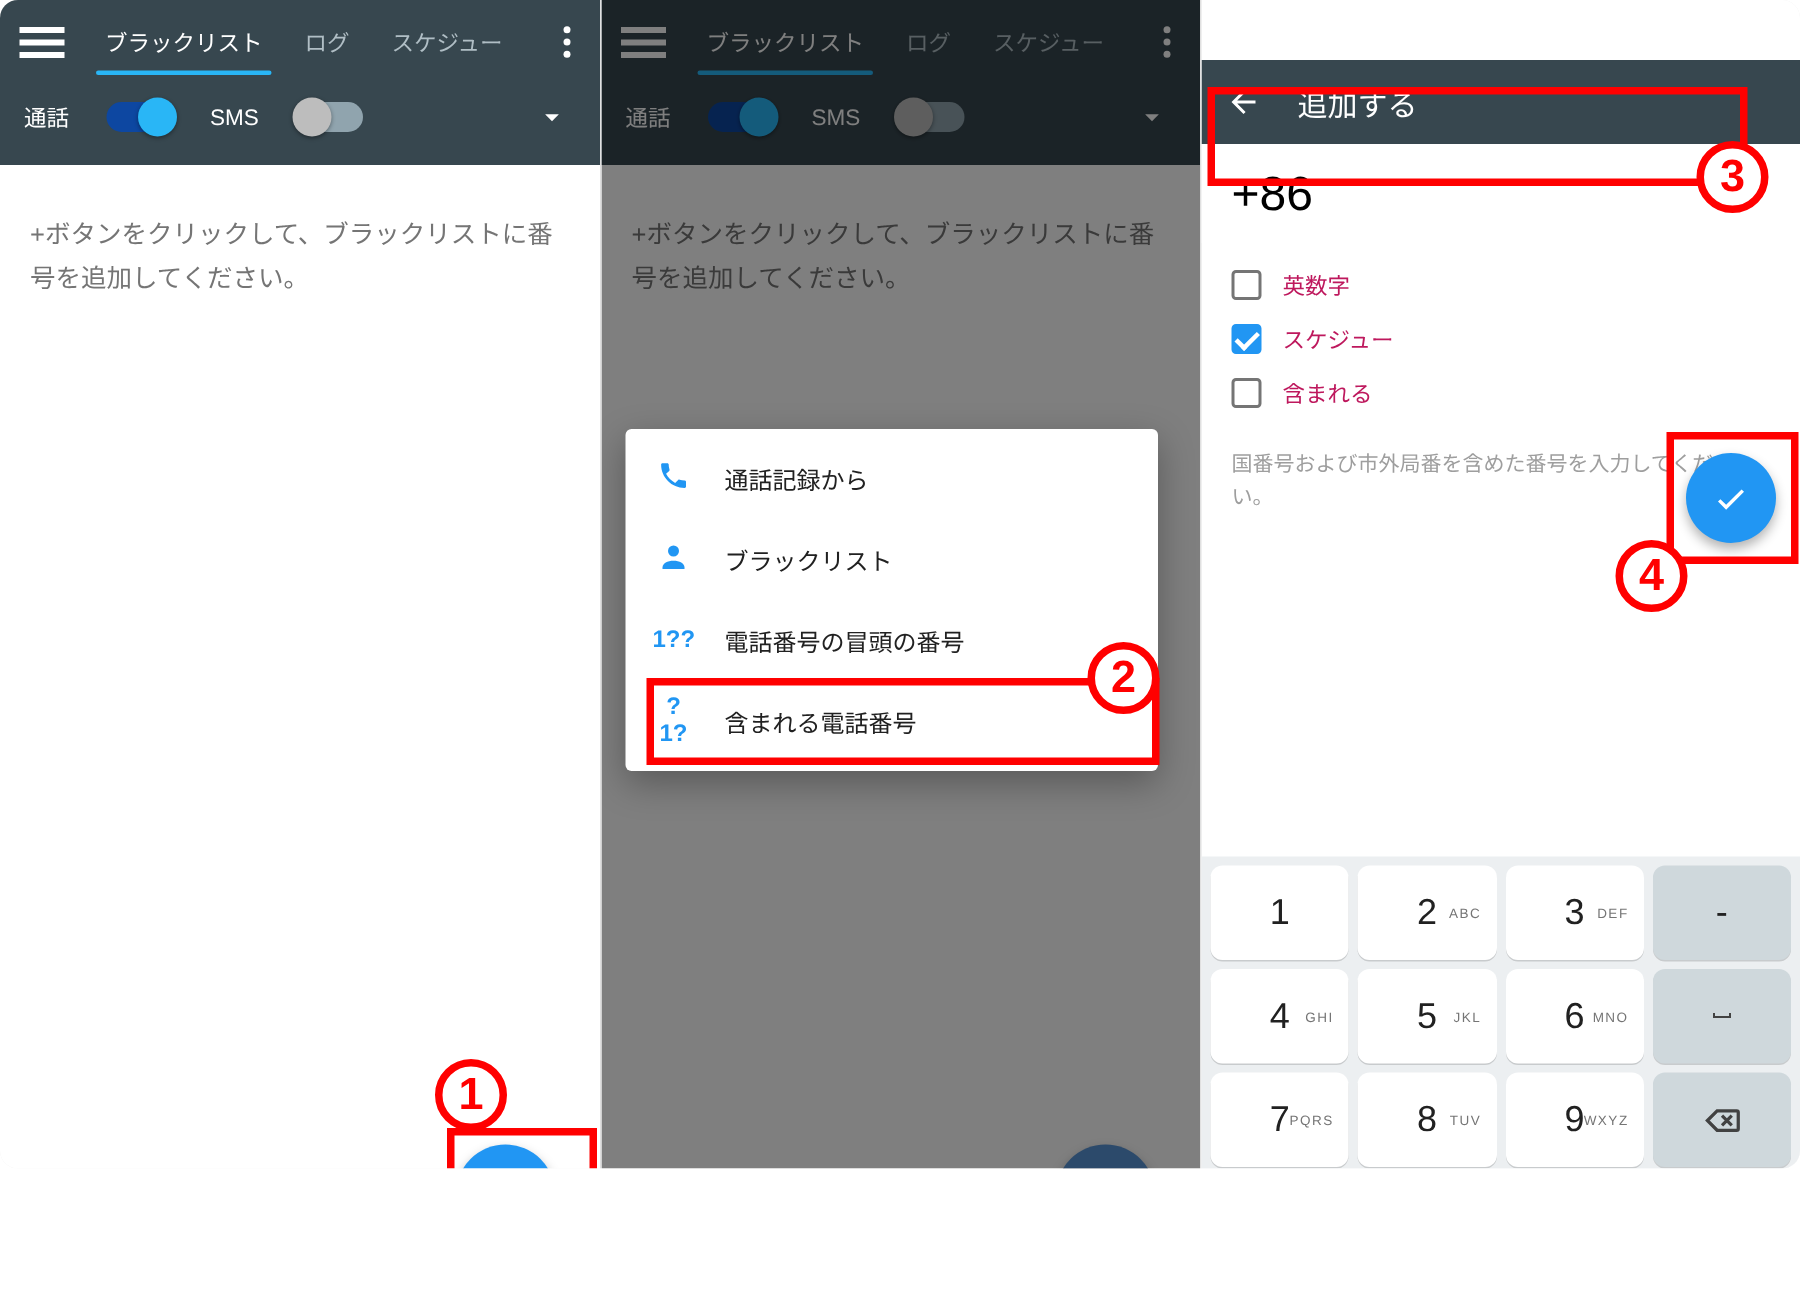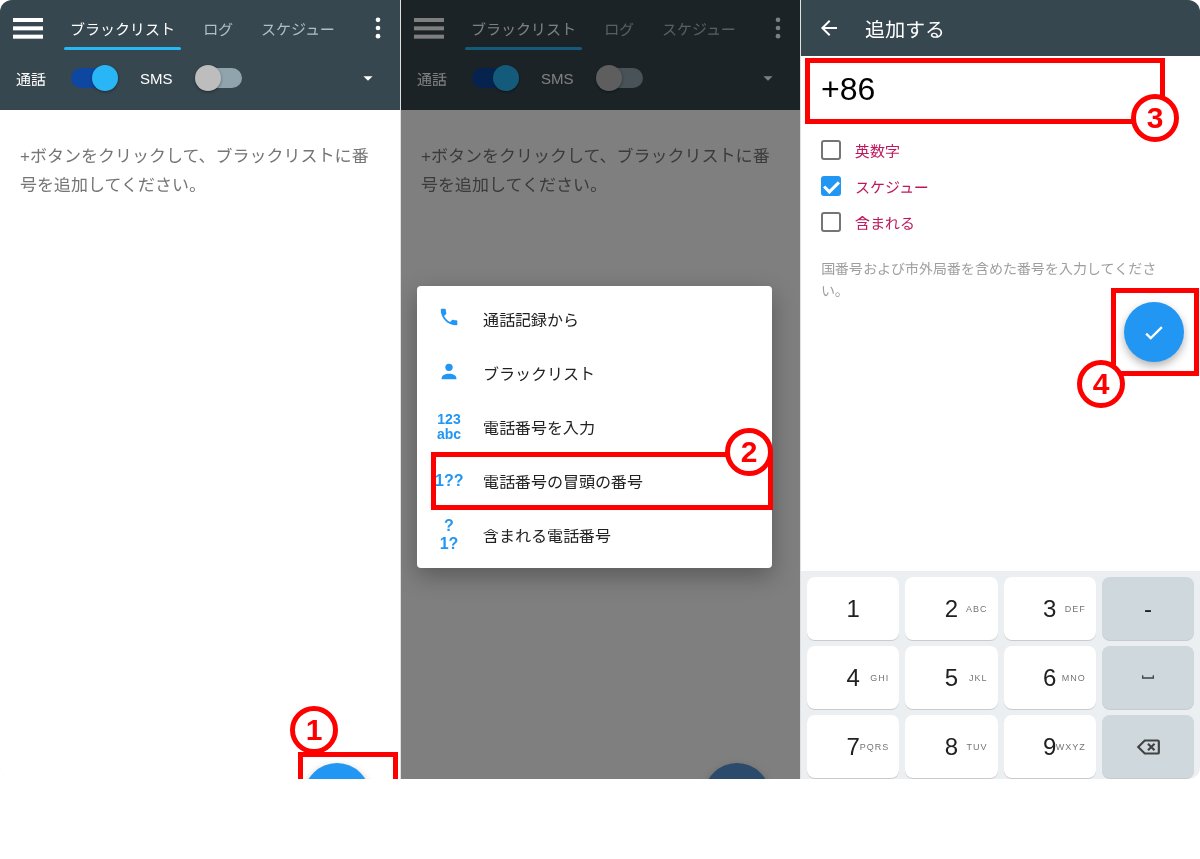--- a/index.html
+++ b/index.html
@@ -37,21 +37,21 @@
   .fab svg { width:26px; height:26px; }
 
   
   .popup { position:absolute; left:16px; right:28px; top:286px; background:#fff; border-radius:4px; box-shadow:0 8px 24px rgba(0,0,0,0.3); padding: 6px 0; }
   .popup-item { height:54px; display:flex; align-items:center; padding: 0 18px; gap: 20px; }
   .popup-item .icn { width:28px; text-align:center; color:#2196f3; font-weight:bold; font-size:14px; line-height:1.1; }
   .popup-item .icn svg { width:22px; height:22px; }
   .popup-item .lbl { font-size:16px; color:#212121; }
 
   
-  .appbar3 { height:56px; background:#37474f; color:#fff; display:flex; align-items:center; padding:0 12px; gap: 20px; }
+  .appbar3 { height:56px; background:#37474f; color:#fff; display:flex; align-items:center; padding:0 12px; gap: 20px; margin-top: 40px; }
   .appbar3 .title { font-size:20px; }
   .input-row { height:66px; display:flex; align-items:center; padding: 0 20px; font-size:24px; color:#212121; background:#fff; }
   .input-field { border:none; outline:none; font-size:32px; width:100%; }
   .checks { padding: 10px 20px 0 20px; }
   .check-row { display:flex; align-items:center; height:36px; gap:14px; }
   .cbox { width:20px; height:20px; border:2px solid #757575; border-radius:3px; position:relative; }
   .cbox.checked { background:#2196f3; border-color:#2196f3; }
   .cbox.checked::after { content:""; position:absolute; left:4px; top:0px; width:6px; height:12px; border-right:3px solid #fff; border-bottom:3px solid #fff; transform:rotate(45deg); }
   .check-lbl { font-size:15px; color:#be185d; }
   .hint { padding: 18px 20px; font-size:14px; color:#9e9e9e; line-height:1.6; }
@@ -200,25 +200,20 @@
         <span class="lbl">通話記録から</span>
       </div>
       <div class="popup-item">
         <span class="icn"><svg viewBox="0 0 24 24" fill="#2196f3">
               <circle cx="12" cy="8" r="4"></circle>
               <path d="M4 20c0-3.3 3.6-5 8-5s8 1.7 8 5v1H4v-1z"></path>
             </svg></span>
         <span class="lbl">ブラックリスト</span>
       </div>
       <div class="popup-item">
-        <span class="icn" style="white-space:pre;">123
-abc</span>
-        <span class="lbl">電話番号を入力</span>
-      </div>
-      <div class="popup-item">
         <span class="icn" style="font-size:16px;">1??</span>
         <span class="lbl">電話番号の冒頭の番号</span>
       </div>
       <div class="popup-item">
         <span class="icn" style="font-size:16px;">?1?</span>
         <span class="lbl">含まれる電話番号</span>
       </div>
     </div>
 
     <div class="anno-box" style="left:30px; top:452px; width:342px; height:58px;"></div>

